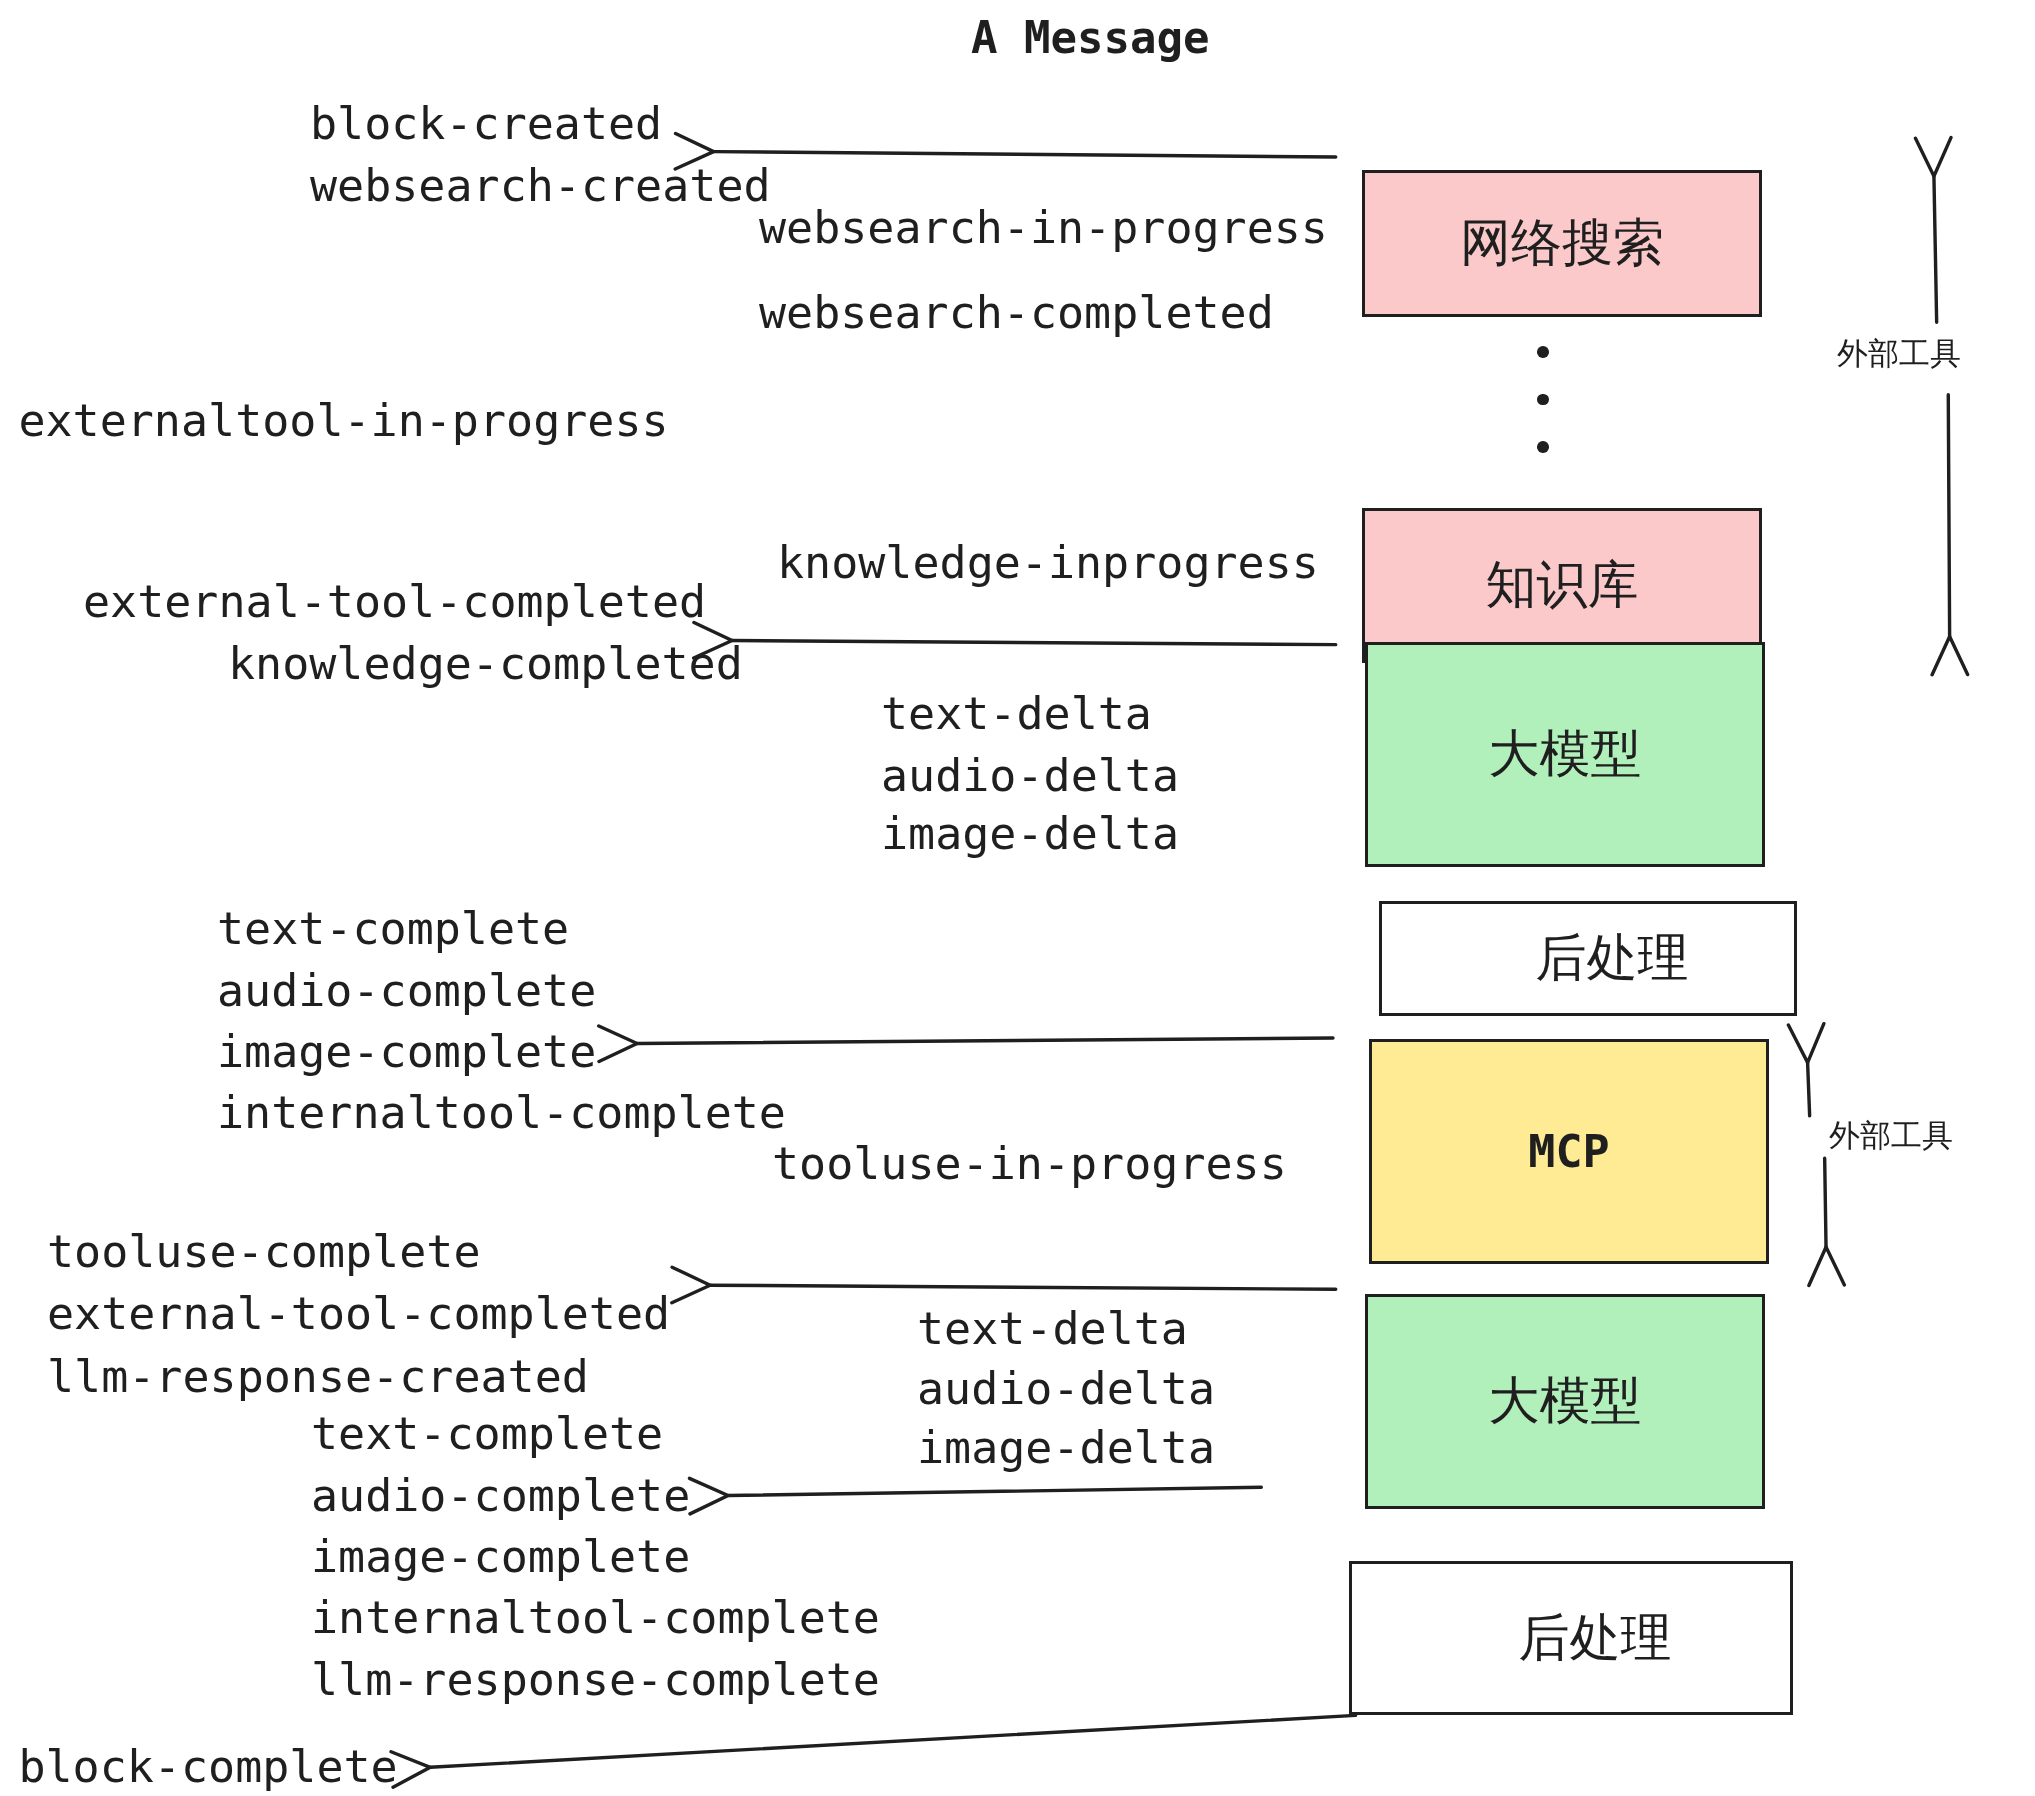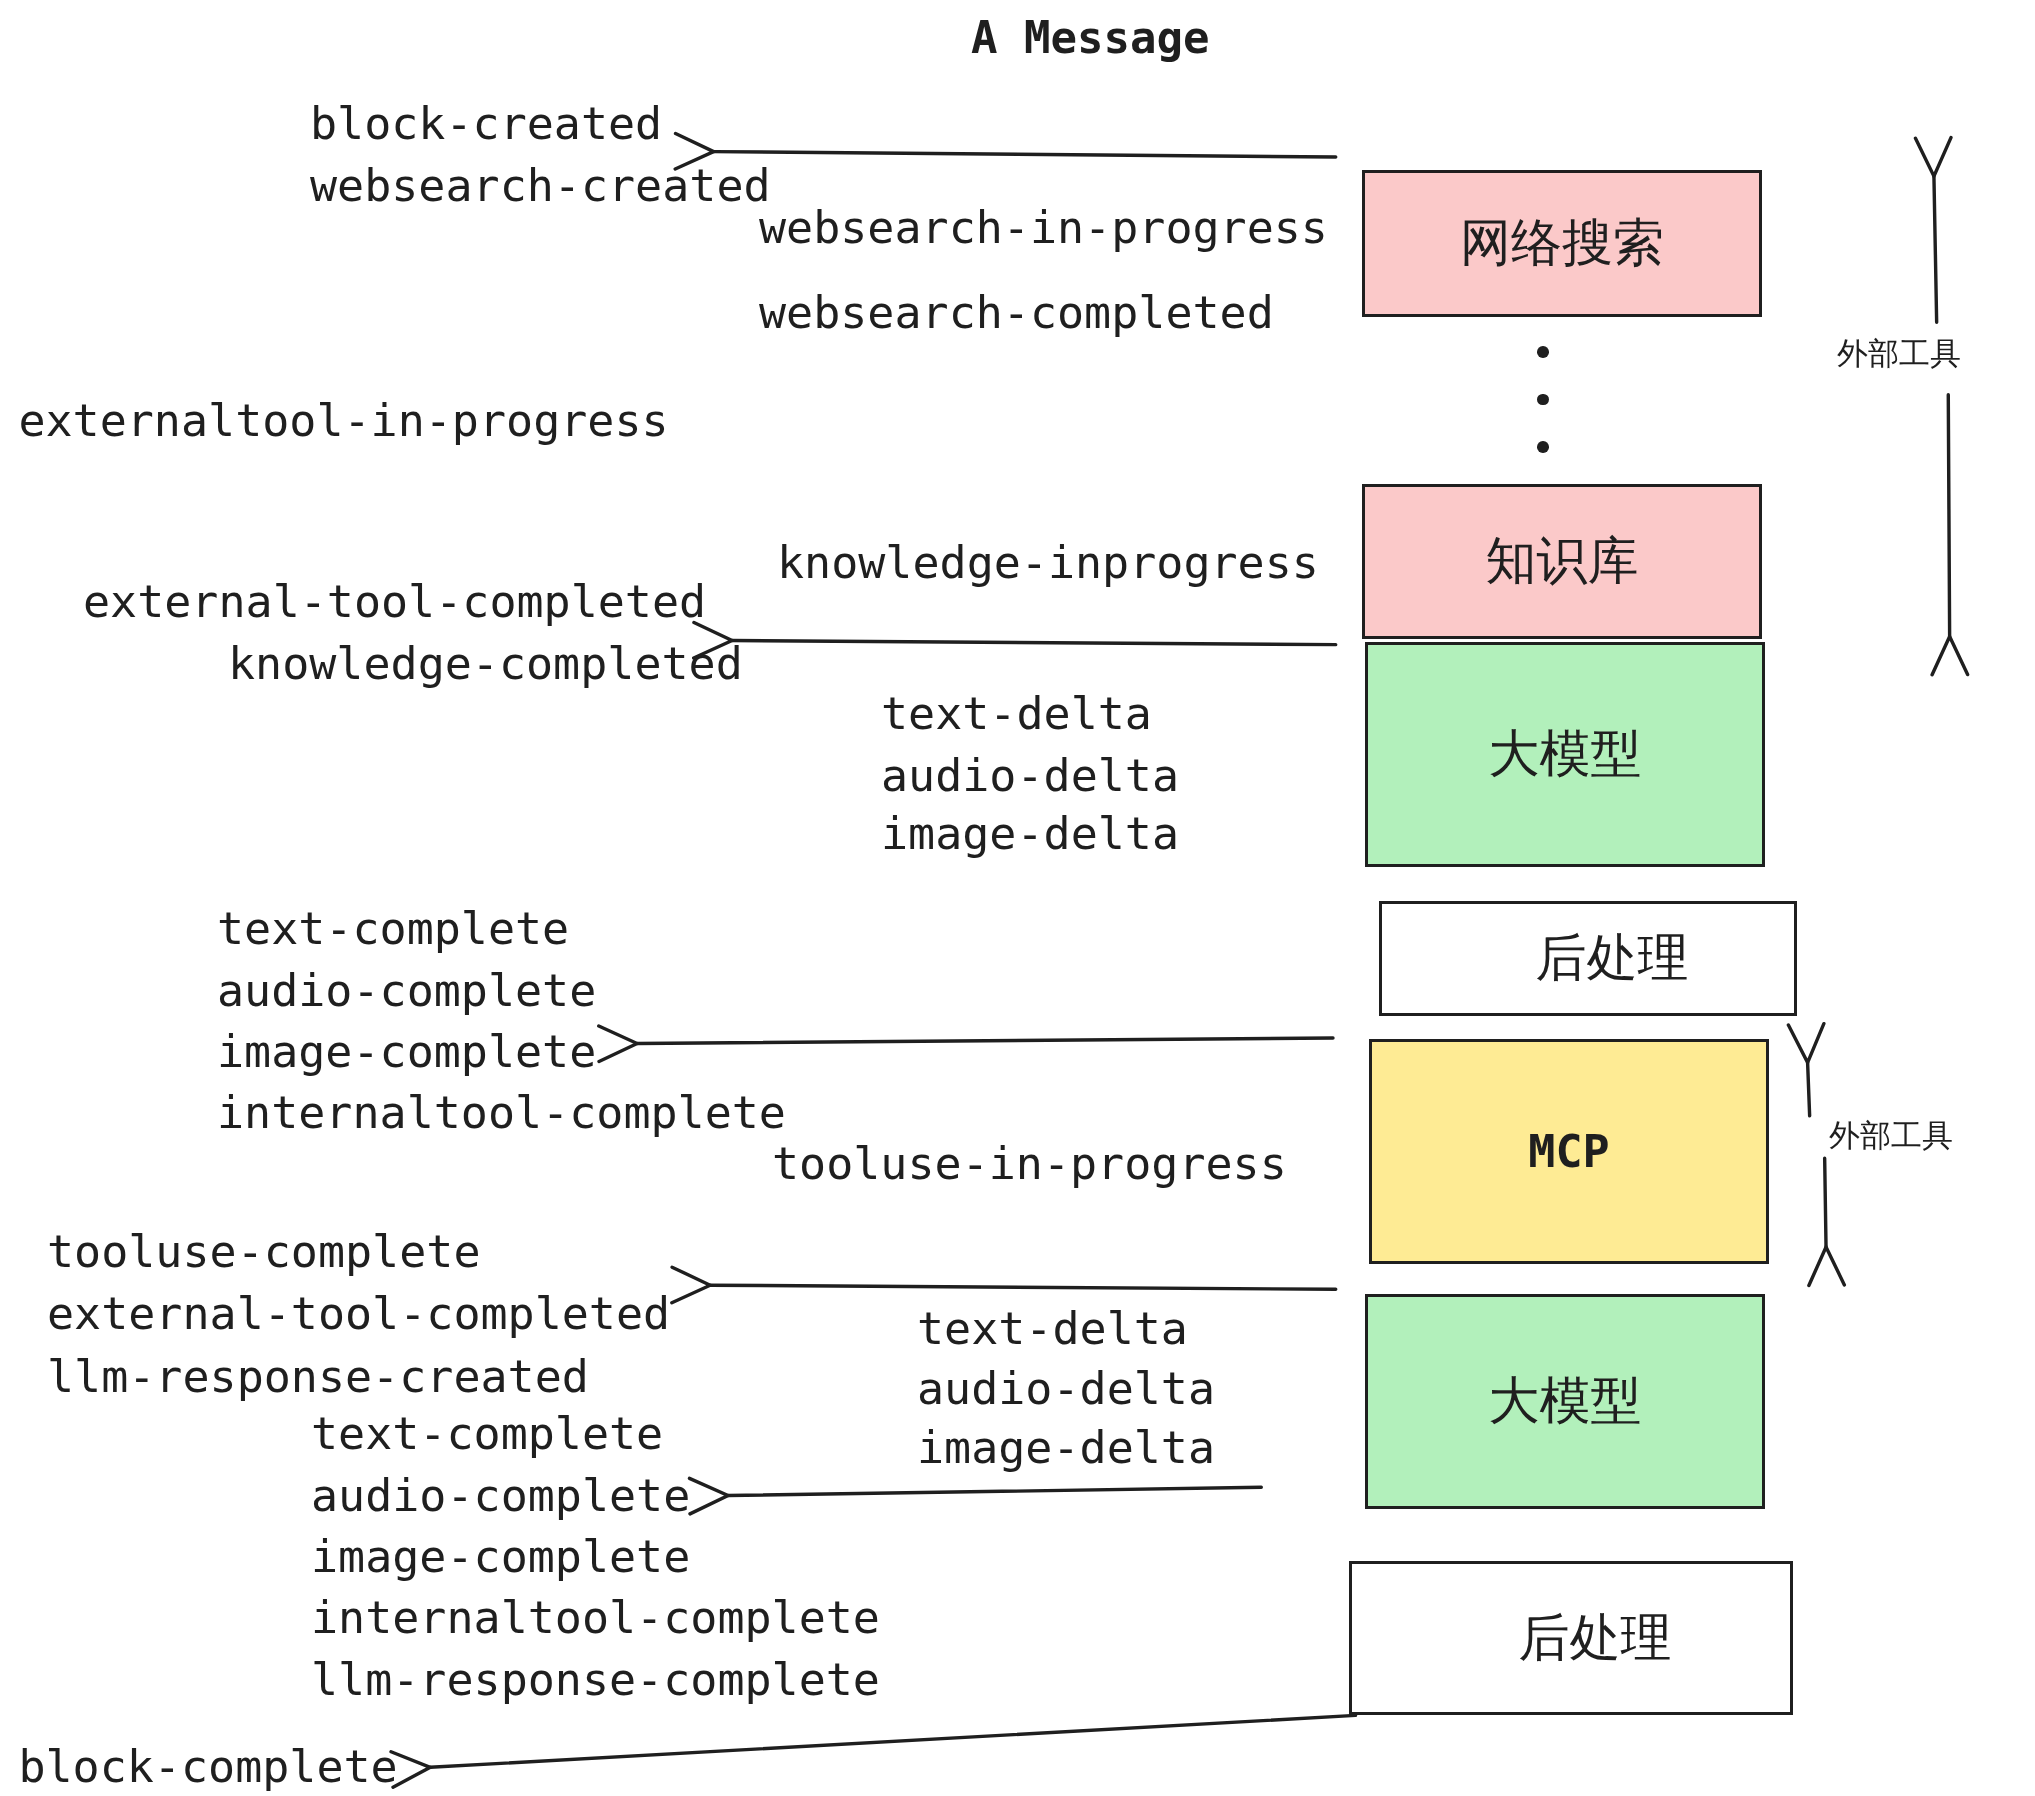--- a/index.html
+++ b/index.html
@@ -61,21 +61,21 @@
 <div class="box pink" style="left:1362px;top:170px;width:400px;height:147px;">
   <span>网络搜索</span>
 </div>
 
 <div class="dots">
   <span></span>
   <span></span>
   <span></span>
 </div>
 
-<div class="box pink" style="left:1362px;top:484px;width:400px;height:155px;">
+<div class="box pink" style="left:1362px;top:508px;width:400px;height:155px;">
   <span>知识库</span>
 </div>
 
 <div class="box green" style="left:1365px;top:642px;width:400px;height:225px;">
   <span>大模型</span>
 </div>
 
 <div class="box whitebox" style="left:1379px;top:901px;width:418px;height:115px;">
   <span>后处理</span>
 </div>

